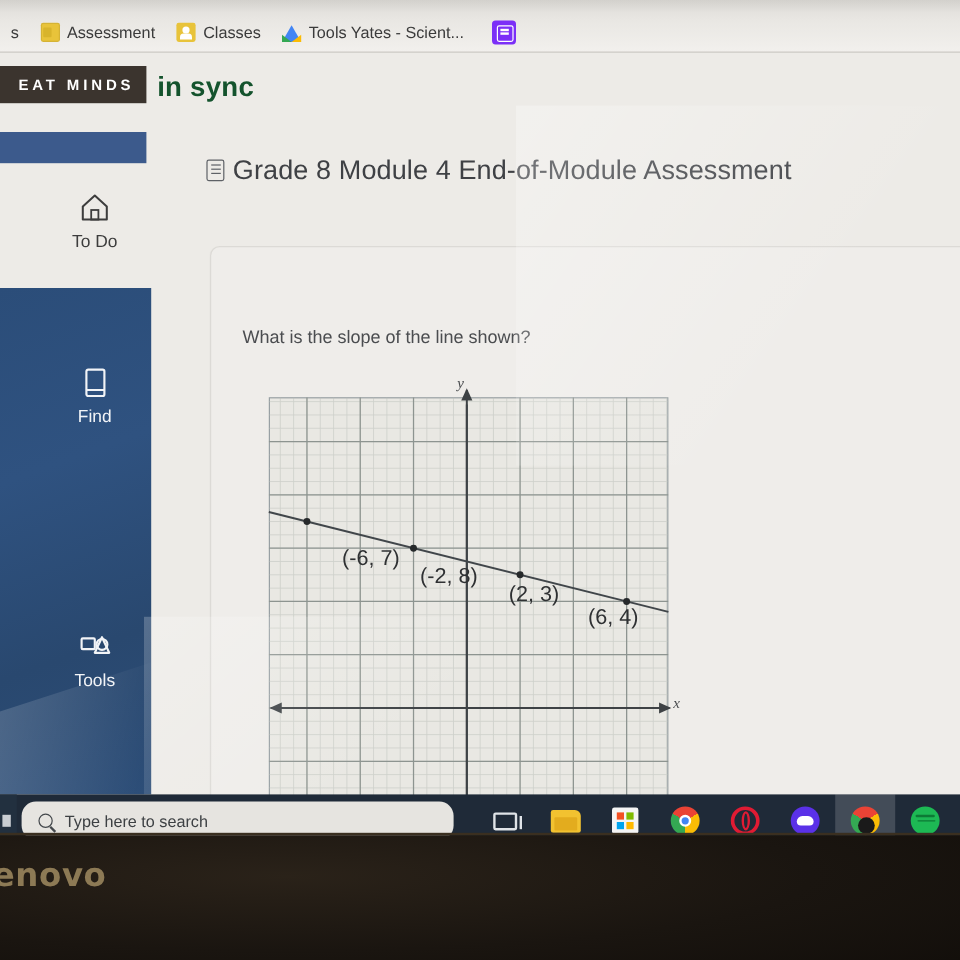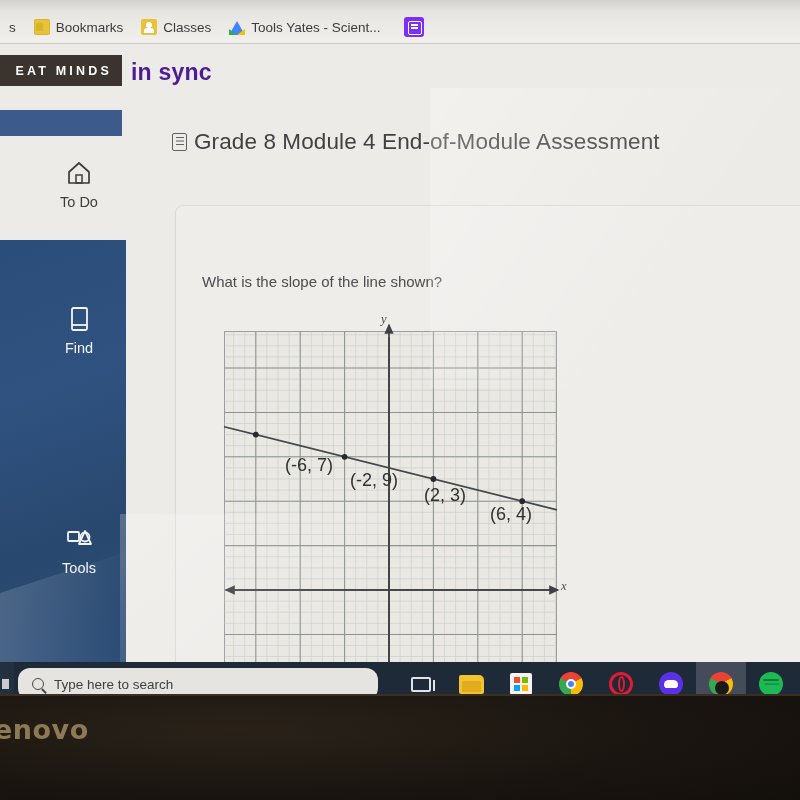--- a/index.html
+++ b/index.html
@@ -70,21 +70,21 @@
   #app-header { position: absolute; left: 0; top: 0; width: 788px; height: 58px; }
   #brand-logo {
     position: absolute; left: -18px; top: 11px; width: 140px; height: 31px;
     background: #3b342e; color: #fff;
     font-size: 12.5px; letter-spacing: 3.2px; font-weight: 700;
     display: flex; align-items: center; justify-content: flex-end;
     padding-right: 10px;
   }
   #brand-insync {
     position: absolute; left: 131px; top: 15px;
-    font-size: 23px; font-weight: 700; color: #4c1d95; letter-spacing: .2px;
+    font-size: 23px; font-weight: 700; color: #14532d; letter-spacing: .2px;
   }
   #blue-bar {
     position: absolute; left: -12px; top: 66px; width: 134px; height: 26px;
     background: #3c5a8c;
   }
 
   
   #sidebar {
     position: absolute; left: 0; top: 196px; width: 126px; height: 422px;
     background: linear-gradient(160deg,#2b4d79 0%, #2f5280 35%, #29486f 70%, #2d4e78 100%);
@@ -235,21 +235,21 @@
 <div id="screen">
 
   <div id="chrome-top">
     <div id="cut-row"></div>
     <div id="bookmarks">
       <div class="bm">
         <span>s</span>
       </div>
       <div class="bm">
         <span class="bm-ico ico-folder"></span>
-        <span>Bookmarks</span>
+        <span>Assessment</span>
       </div>
       <div class="bm">
         <span class="bm-ico ico-classes"></span>
         <span>Classes</span>
       </div>
       <div class="bm">
         <span class="bm-ico ico-drive"></span>
         <span>Tools Yates - Scient...</span>
       </div>
       <div class="bm-last"></div>
@@ -403,21 +403,21 @@
           <circle cx="37.8" cy="117.6" r="2.9" fill="#26292b"></circle>
           <circle cx="126.6" cy="139.8" r="2.9" fill="#26292b"></circle>
           <circle cx="215.4" cy="162.0" r="2.9" fill="#26292b"></circle>
           <circle cx="304.2" cy="184.2" r="2.9" fill="#26292b"></circle>
         </svg>
     </div>
     <div class="axis-lbl" id="lbl-y">y</div>
     <div class="axis-lbl" id="lbl-x">x</div>
 
     <div class="pt-lbl" style="left:285px;top:411px">(-6, 7)</div>
-    <div class="pt-lbl" style="left:350px;top:426px">(-2, 9)</div>
+    <div class="pt-lbl" style="left:350px;top:426px">(-2, 8)</div>
     <div class="pt-lbl" style="left:424px;top:441px">(2, 3)</div>
     <div class="pt-lbl" style="left:490px;top:460px">(6, 4)</div>
 
     <div class="glare" id="glare1"></div>
     <div class="glare" id="glare2"></div>
   </div>
 
   <div id="taskbar">
     <div id="start-edge"></div>
     <div id="searchbox">

